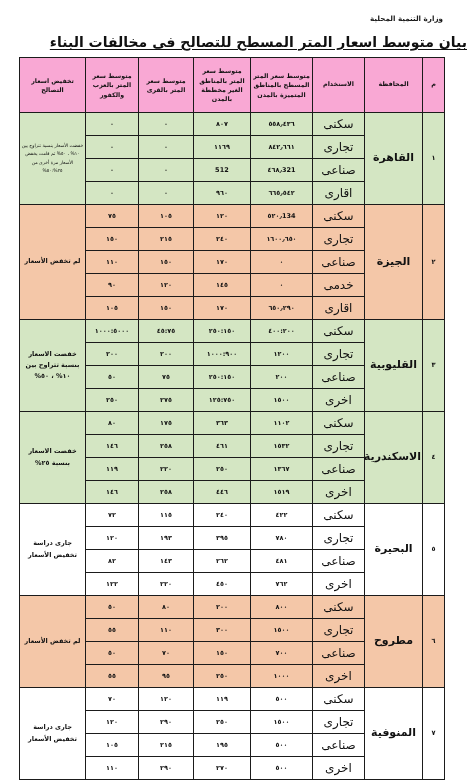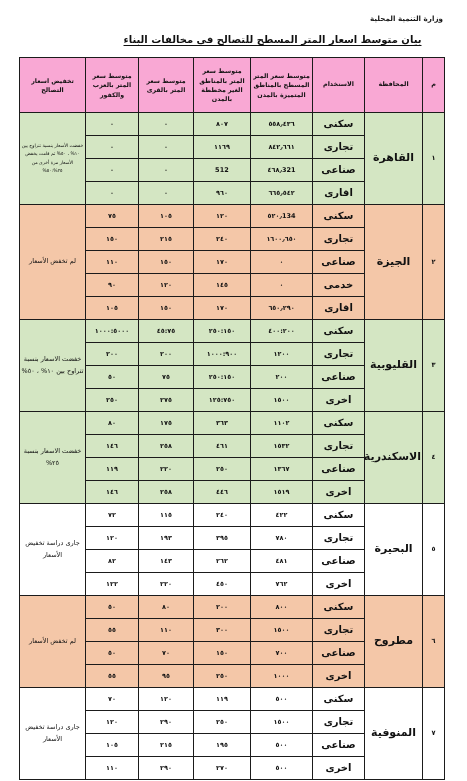--- a/index.html
+++ b/index.html
@@ -33,21 +33,21 @@
     color: #1a1a1a;
     letter-spacing: 0.1px;
     white-space: nowrap;
   }
   .doc-title {
     position: absolute;
     top: 34px;
     left: 0;
     right: 0;
     text-align: center;
-    font-size: 10px;
+    font-size: 14px;
     font-weight: bold;
     color: #101010;
     text-decoration: underline;
     text-underline-offset: 2px;
     white-space: nowrap;
   }
 
   
   .table-wrap {
     position: absolute;
@@ -97,31 +97,31 @@
   }
   td.num-cell {
     font-size: 6.6px;
     font-weight: bold;
   }
   td.gov-cell {
     font-size: 11px;
     font-weight: bold;
   }
   td.use-cell {
-    font-size: 10px;
-    font-weight: bold;
+    font-size: 12px;
+    font-weight: normal;
   }
   td.val-cell {
     font-size: 6.5px;
     font-weight: bold;
     letter-spacing: 0.1px;
   }
   td.reduce-cell {
     font-size: 6.5px;
-    font-weight: normal;
+    font-weight: bold;
     line-height: 1.7;
     padding: 2px 3px;
   }
   td.reduce-cell.small-note {
     font-size: 4.6px;
     font-weight: normal;
     line-height: 1.8;
   }
 
   

